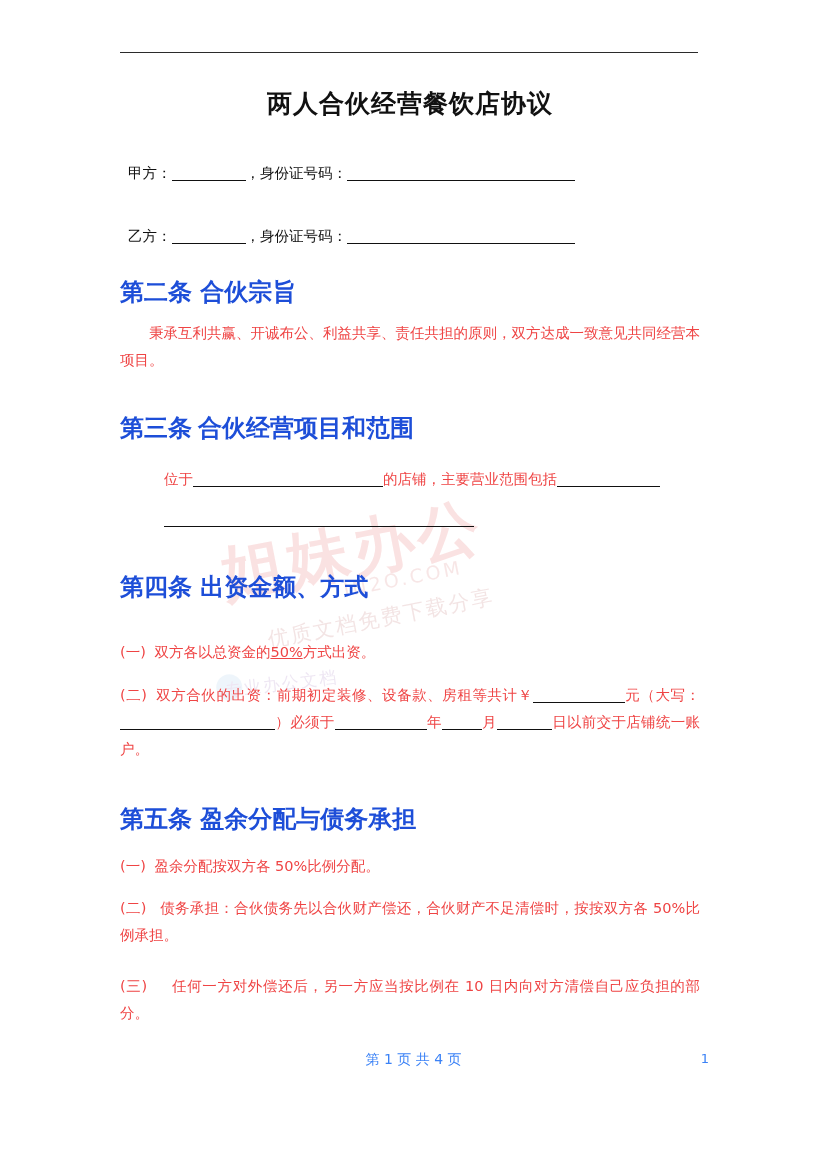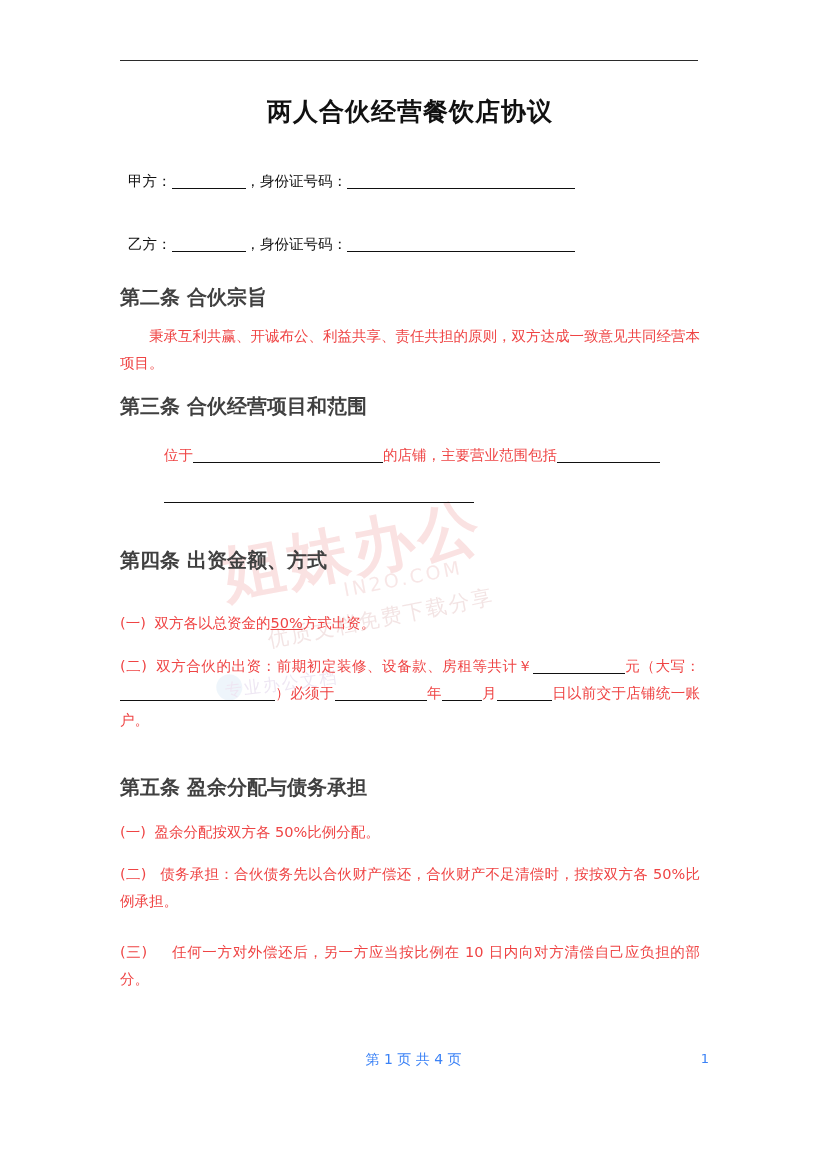--- a/index.html
+++ b/index.html
@@ -14,21 +14,21 @@
     position: relative;
     width: 827px;
     height: 1169px;
     background: #ffffff;
     margin: 0 auto;
     overflow: hidden;
   }
   .content {
     position: absolute;
     left: 120px;
-    top: 60px;
+    top: 52px;
     width: 580px;
   }
   .top-rule {
     border-top: 1px solid #2b2b2b;
     width: 578px;
     margin: 0 0 0 0;
   }
   .doc-title {
     text-align: center;
     font-size: 25px;
@@ -51,26 +51,26 @@
     border-bottom: 1px solid #111;
     vertical-align: -3px;
   }
   .party-line .blank-l {
     display: inline-block;
     width: 228px;
     border-bottom: 1px solid #111;
     vertical-align: -3px;
   }
   h2.section {
-    font-size: 20px;
+    font-size: 24px;
     font-weight: bold;
-    color: #404040;
+    color: #1d4ed8;
     margin: 30px 0 0 0;
   }
-  h2.section.sec3 { margin-top: 16px; }
+  h2.section.sec3 { margin-top: 38px; font-family: Liberation Serif, serif; }
   h2.section.sec4 { margin-top: 38px; }
   h2.section.sec5 { margin-top: 40px; }
   p.body {
     font-size: 14.5px;
     line-height: 1.85;
     color: #ef4444;
     margin: 12px 0 0 0;
     text-align: justify;
   }
   p.body.indent2 { text-indent: 29px; }

